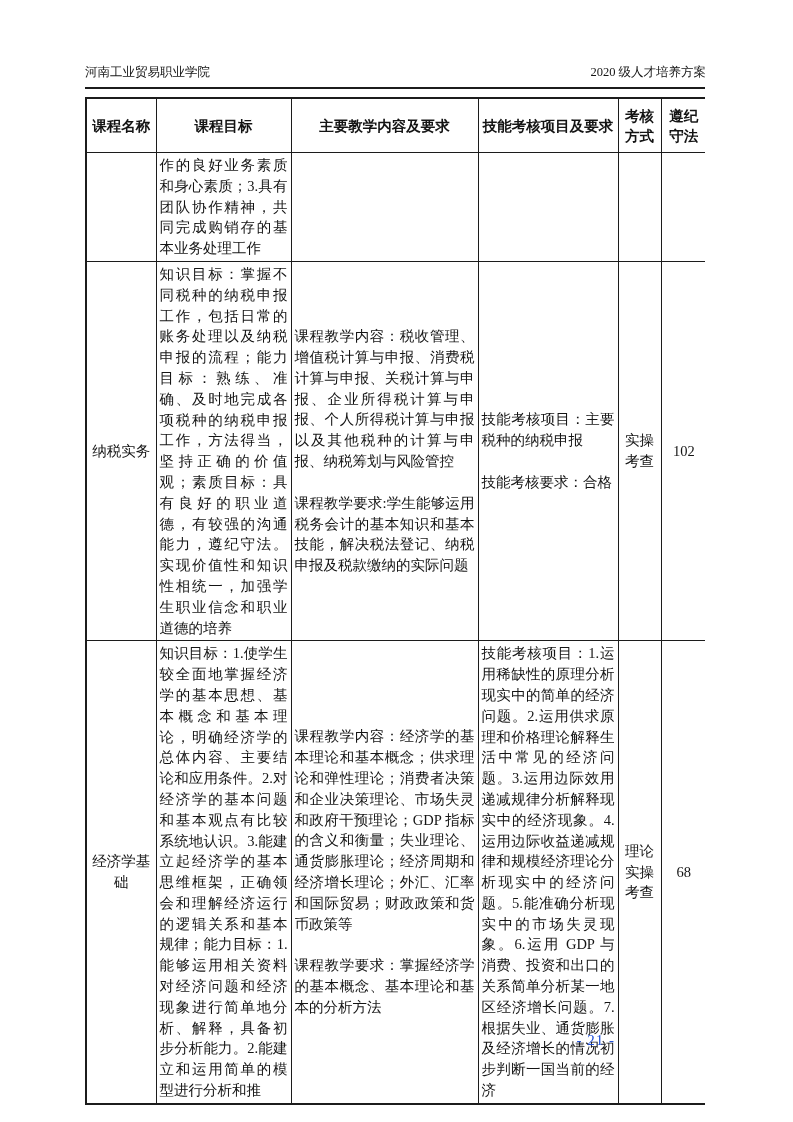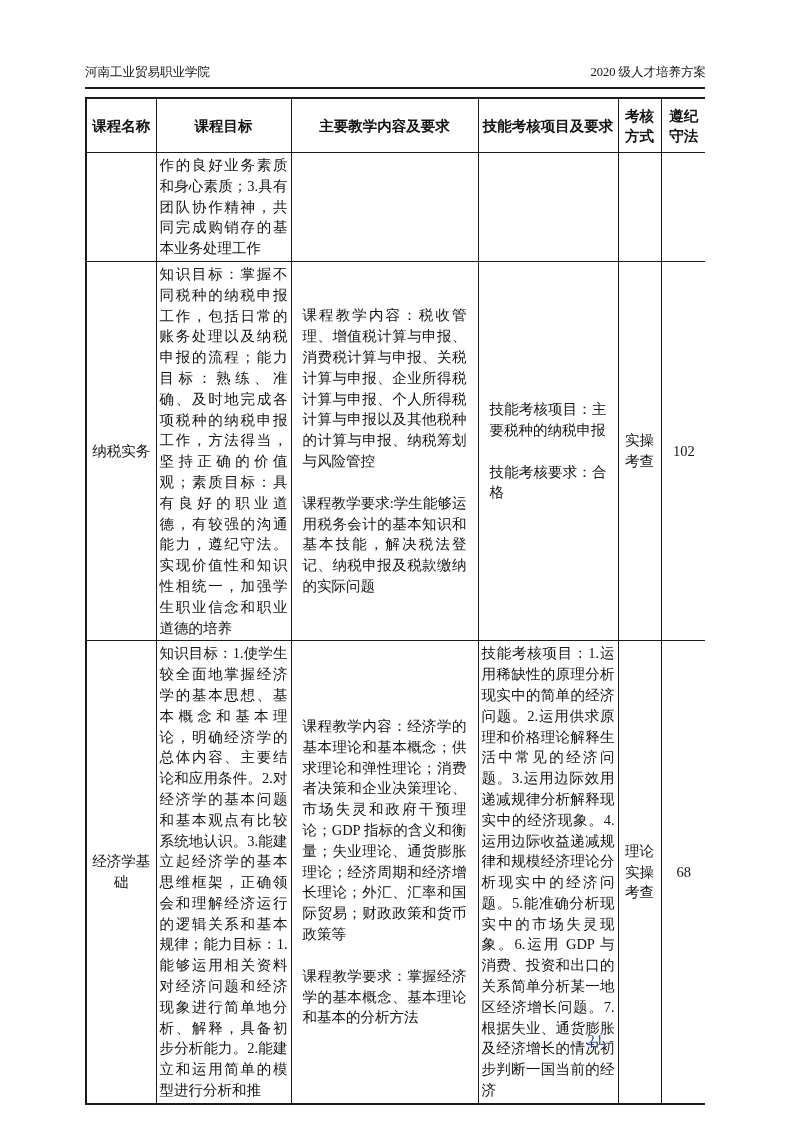--- a/index.html
+++ b/index.html
@@ -23,21 +23,21 @@
   }
   .course-table th{
     font-weight:bold;text-align:center;vertical-align:middle;
     height:49px;padding:2px 3px;line-height:20px;
   }
   .course-table td{padding:2px 3px;text-align:justify;text-justify:inter-ideograph;}
   td.name-cell{text-align:center;vertical-align:middle;padding:2px 3px;}
   td.va-top{vertical-align:top;}
   td.va-mid{vertical-align:middle;}
   td.center{text-align:center;}
-  .para{margin:8px;}
+  .para{margin:0;}
   .para.gap{margin-bottom:21px;}
   .page-footer{
     position:absolute;top:1032px;right:90px;
     font-size:15px;letter-spacing:1px;color:#1d4ed8;
   }
 </style>
 </head>
 <body>
 
 <div class="page">

